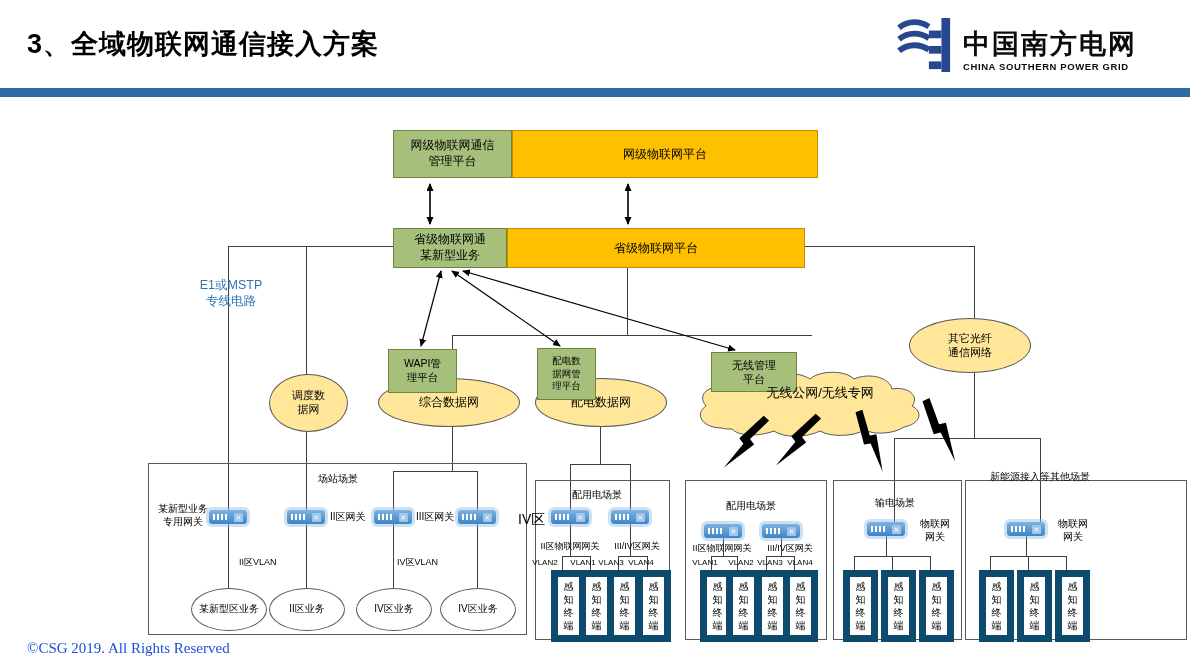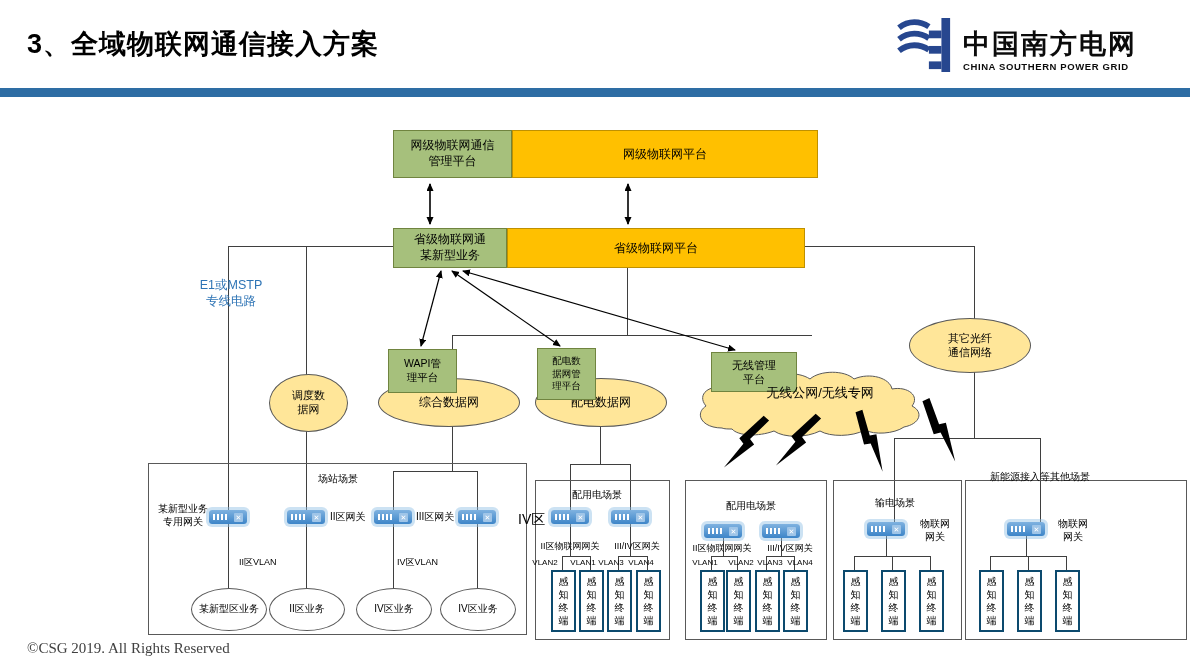--- a/index.html
+++ b/index.html
@@ -8,21 +8,21 @@
   .abs{position:absolute;}
   .pre{white-space:pre-line;}
   .ctr{display:flex;align-items:center;justify-content:center;text-align:center;}
 
   
   #page-title{left:27px;top:26px;font-size:27px;font-weight:bold;letter-spacing:1px;z-index:20;}
   #divider{left:0;top:88px;width:1190px;height:9px;background:#2E6DA4;z-index:20;}
   #logo{left:897px;top:18px;display:flex;align-items:flex-end;gap:8px;z-index:20;}
   #logo-text .cn{font-size:27px;font-weight:bold;color:#0b0b0b;letter-spacing:2px;line-height:1;}
   #logo-text .en{font-size:9.5px;font-weight:bold;color:#0b0b0b;letter-spacing:.6px;margin-top:3px;}
-  #copyright{left:27px;top:640px;font-size:15px;color:#404040;font-family:"Liberation Serif","DejaVu Serif",serif;z-index:20;}
+  #copyright{left:27px;top:640px;font-size:15px;color:#1d4ed8;font-family:"Liberation Serif","DejaVu Serif",serif;z-index:20;}
 
   
   .ln{position:absolute;background:#3f3f3f;z-index:1;}
 
   
   .ell{position:absolute;border:1px solid #595959;border-radius:50%;background:#FFE699;z-index:5;
        display:flex;align-items:center;justify-content:center;text-align:center;line-height:1.25;}
   .ell.white{background:#fff;}
   .cloud-svg{position:absolute;z-index:5;}
 
@@ -42,21 +42,21 @@
   
   .gw{position:absolute;width:38px;height:14px;border-radius:3px;z-index:10;
       background:linear-gradient(#7FB2E0,#3d85c8);box-shadow:0 0 0 3px rgba(142,190,228,.45);
       display:flex;align-items:center;justify-content:space-between;padding:0 4px;box-sizing:border-box;}
   .gw .dots{width:15px;height:6px;
       background:repeating-linear-gradient(90deg,#fff 0 2px,rgba(255,255,255,0) 2px 4px);}
   .gw .port{width:9px;height:9px;background:#9FC5E8;border-radius:1px;
       display:flex;align-items:center;justify-content:center;color:#fff;font-size:7px;line-height:7px;}
 
   
-  .term{position:absolute;width:21px;height:58px;border:2px solid #0c4a6e;background:#fff;z-index:5;
+  .term{position:absolute;width:21px;height:58px;border:7px solid #0c4a6e;background:#fff;z-index:5;
         display:flex;align-items:center;justify-content:center;}
   .term span{display:block;width:11px;font-size:10px;line-height:13px;word-break:break-all;text-align:center;}
 
   #arrows{position:absolute;left:0;top:0;z-index:50;pointer-events:none;}
   #logo-mark{display:block;}
 </style>
 </head>
 <body>
 
 <div id="page">

